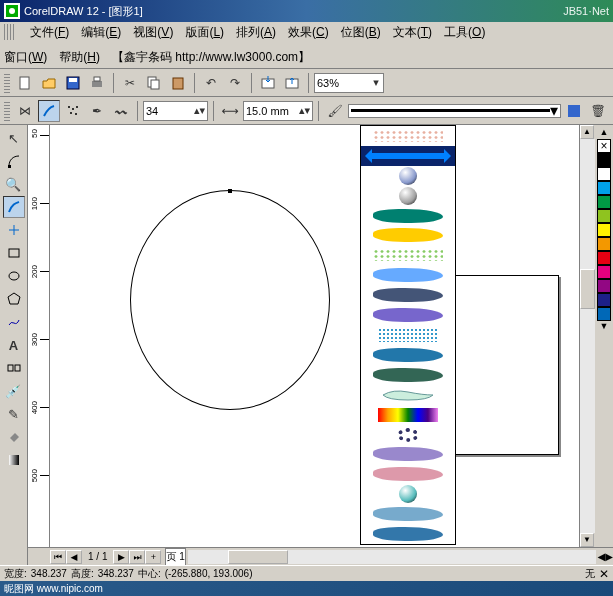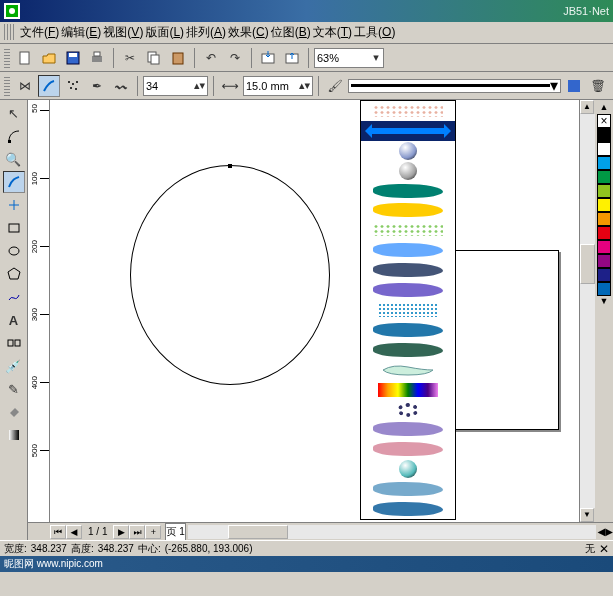--- a/index.html
+++ b/index.html
@@ -7,21 +7,21 @@
 
 .titlebar { height: 22px; background: linear-gradient(to right, #0a246a, #3a6ea5, #2e8b57); color: #fff; display: flex; align-items: center; padding: 0 4px; font-size: 11px; }
 .titlebar .icon { width: 16px; height: 16px; background: #fff; margin-right: 4px; display: inline-flex; align-items: center; justify-content: center; }
 .titlebar .spacer { flex: 1; }
 .titlebar .watermark { font-size: 11px; color: #fff; opacity: .9; }
 
 .menubar { background: #d4d0c8; font-size: 12px; display: flex; flex-wrap: wrap; align-items: center; padding: 2px 4px; gap: 8px 12px; border-bottom: 1px solid #808080; }
 .menubar .grip { width: 12px; height: 16px; background: repeating-linear-gradient(90deg,#888 0 1px,transparent 1px 3px); margin-right: 2px; }
 .menubar .item { white-space: nowrap; cursor: default; }
 .menubar .item u { text-decoration: underline; }
-.menubar .row { display: flex; gap: 2px; width: 100%; }
+.menubar .row { display: flex; gap: 12px; width: 100%; }
 
 .toolbar { background: #d4d0c8; border-bottom: 1px solid #808080; display: flex; align-items: center; padding: 2px 4px; gap: 2px; height: 28px; }
 .toolbar .grip { width: 6px; height: 20px; background: repeating-linear-gradient(0deg,#888 0 1px,transparent 1px 3px); margin-right: 2px; }
 .tbtn { width: 22px; height: 22px; border: 1px solid transparent; display: inline-flex; align-items: center; justify-content: center; font-size: 12px; color: #333; }
 .tbtn.sel { border: 1px inset #888; background: #bcd4ec; }
 .sep { width: 1px; height: 20px; background: #808080; margin: 0 3px; }
 .combo { height: 20px; border: 1px solid #808080; background: #fff; display: inline-flex; align-items: center; font-size: 11px; padding: 0 2px; }
 .combo input { border: none; outline: none; font-size: 11px; width: 100%; }
 .combo .arrow { width: 12px; text-align: center; color: #333; cursor: pointer; }
 .stroke-preview { flex: 1; min-width: 70px; height: 14px; border: 1px solid #808080; background: #fff; display: flex; align-items: center; padding: 0 2px; }
@@ -88,36 +88,42 @@
 </head>
 <body>
 
 <div class="titlebar">
   <span class="icon">
     <svg width="12" height="12">
         <rect width="12" height="12" fill="#0a0"></rect>
         <circle cx="6" cy="6" r="3" fill="#fff"></circle>
       </svg>
   </span>
+  <span>CorelDRAW 12 - [图形1]</span>
   <span class="spacer"></span>
   <span class="watermark">JB51·Net</span>
 </div>
 
 <div class="menubar">
   <div class="row">
     <span class="grip"></span>
     <span class="item">文件(<u>F</u>)</span> 
       <span class="item">编辑(<u>E</u>)</span> 
       <span class="item">视图(<u>V</u>)</span> 
       <span class="item">版面(<u>L</u>)</span> 
       <span class="item">排列(<u>A</u>)</span> 
       <span class="item">效果(<u>C</u>)</span> 
       <span class="item">位图(<u>B</u>)</span> 
       <span class="item">文本(<u>T</u>)</span> 
       <span class="item">工具(<u>O</u>)</span>
+  </div>
+  <div class="row">
+    <span class="item">窗口(<u>W</u>)</span> 
+      <span class="item">帮助(<u>H</u>)</span>
+    <span class="item" style="color:#000;">【鑫宇条码 http://www.lw3000.com】</span>
   </div>
 </div>
 
 <div class="toolbar">
   <span class="grip"></span>
   <span class="tbtn">
       <svg width="14" height="14">
         <rect x="2" y="1" width="9" height="12" fill="#fff" stroke="#555"></rect>
       </svg>
     </span>

